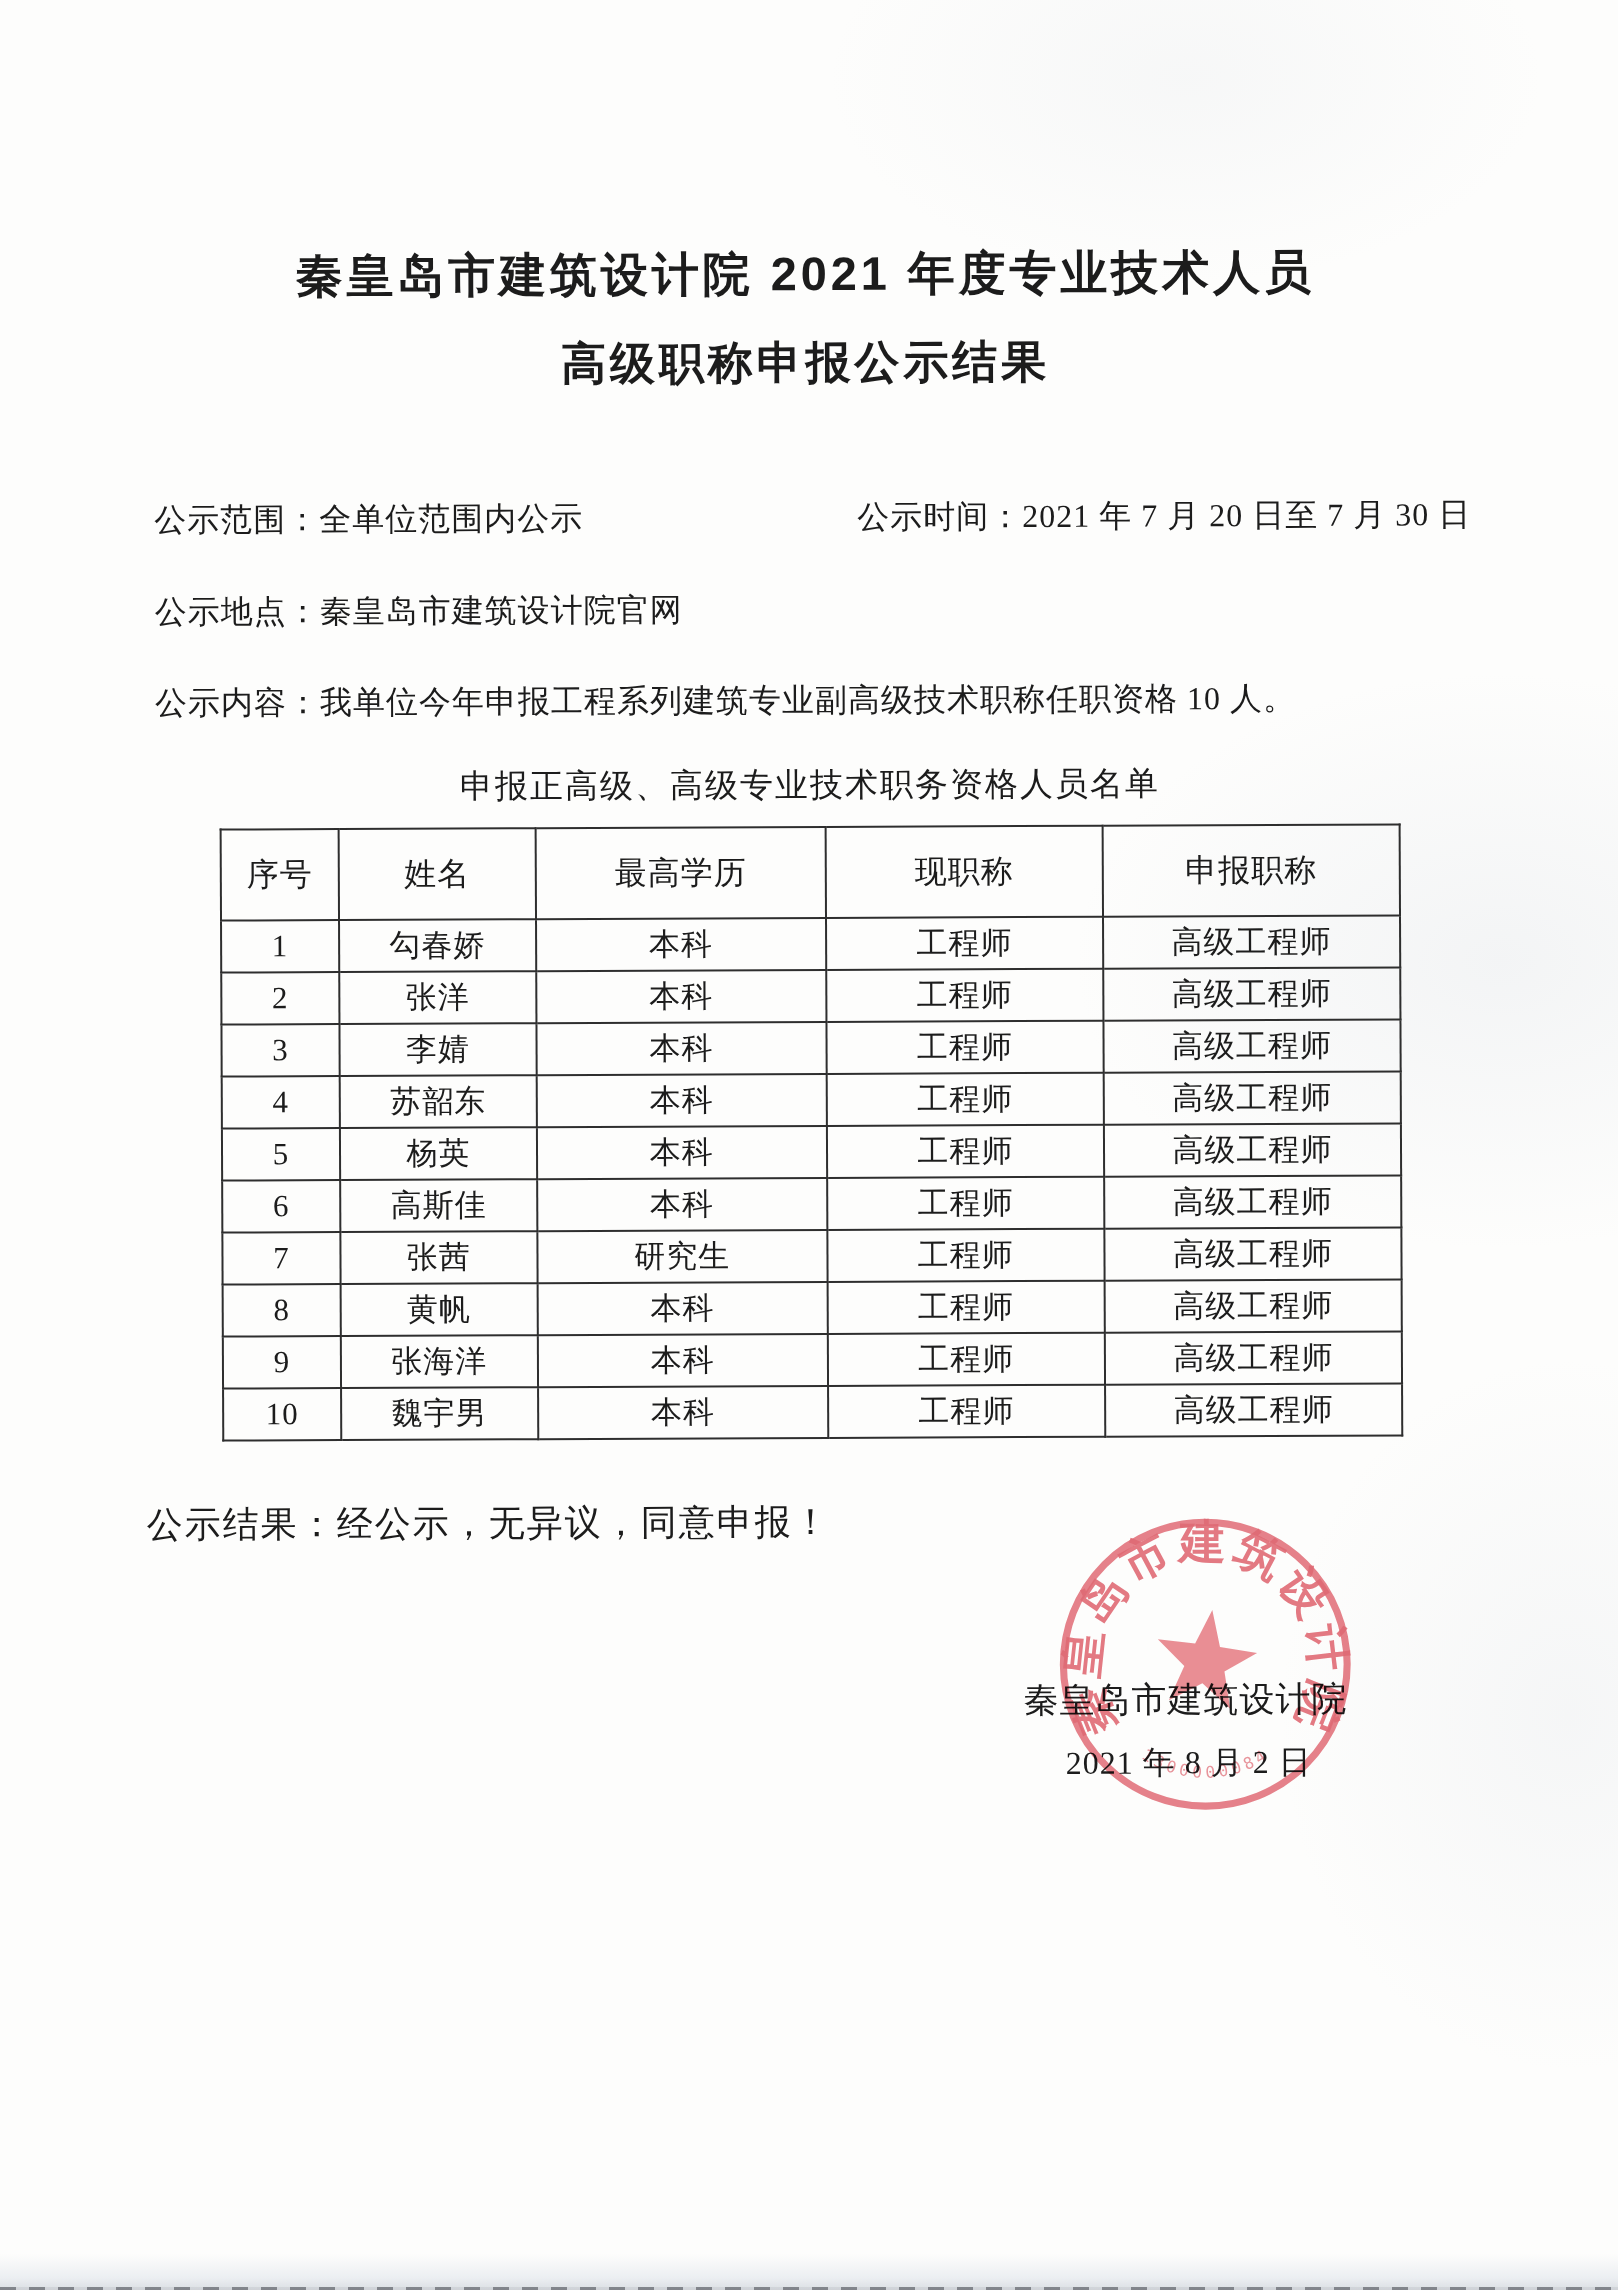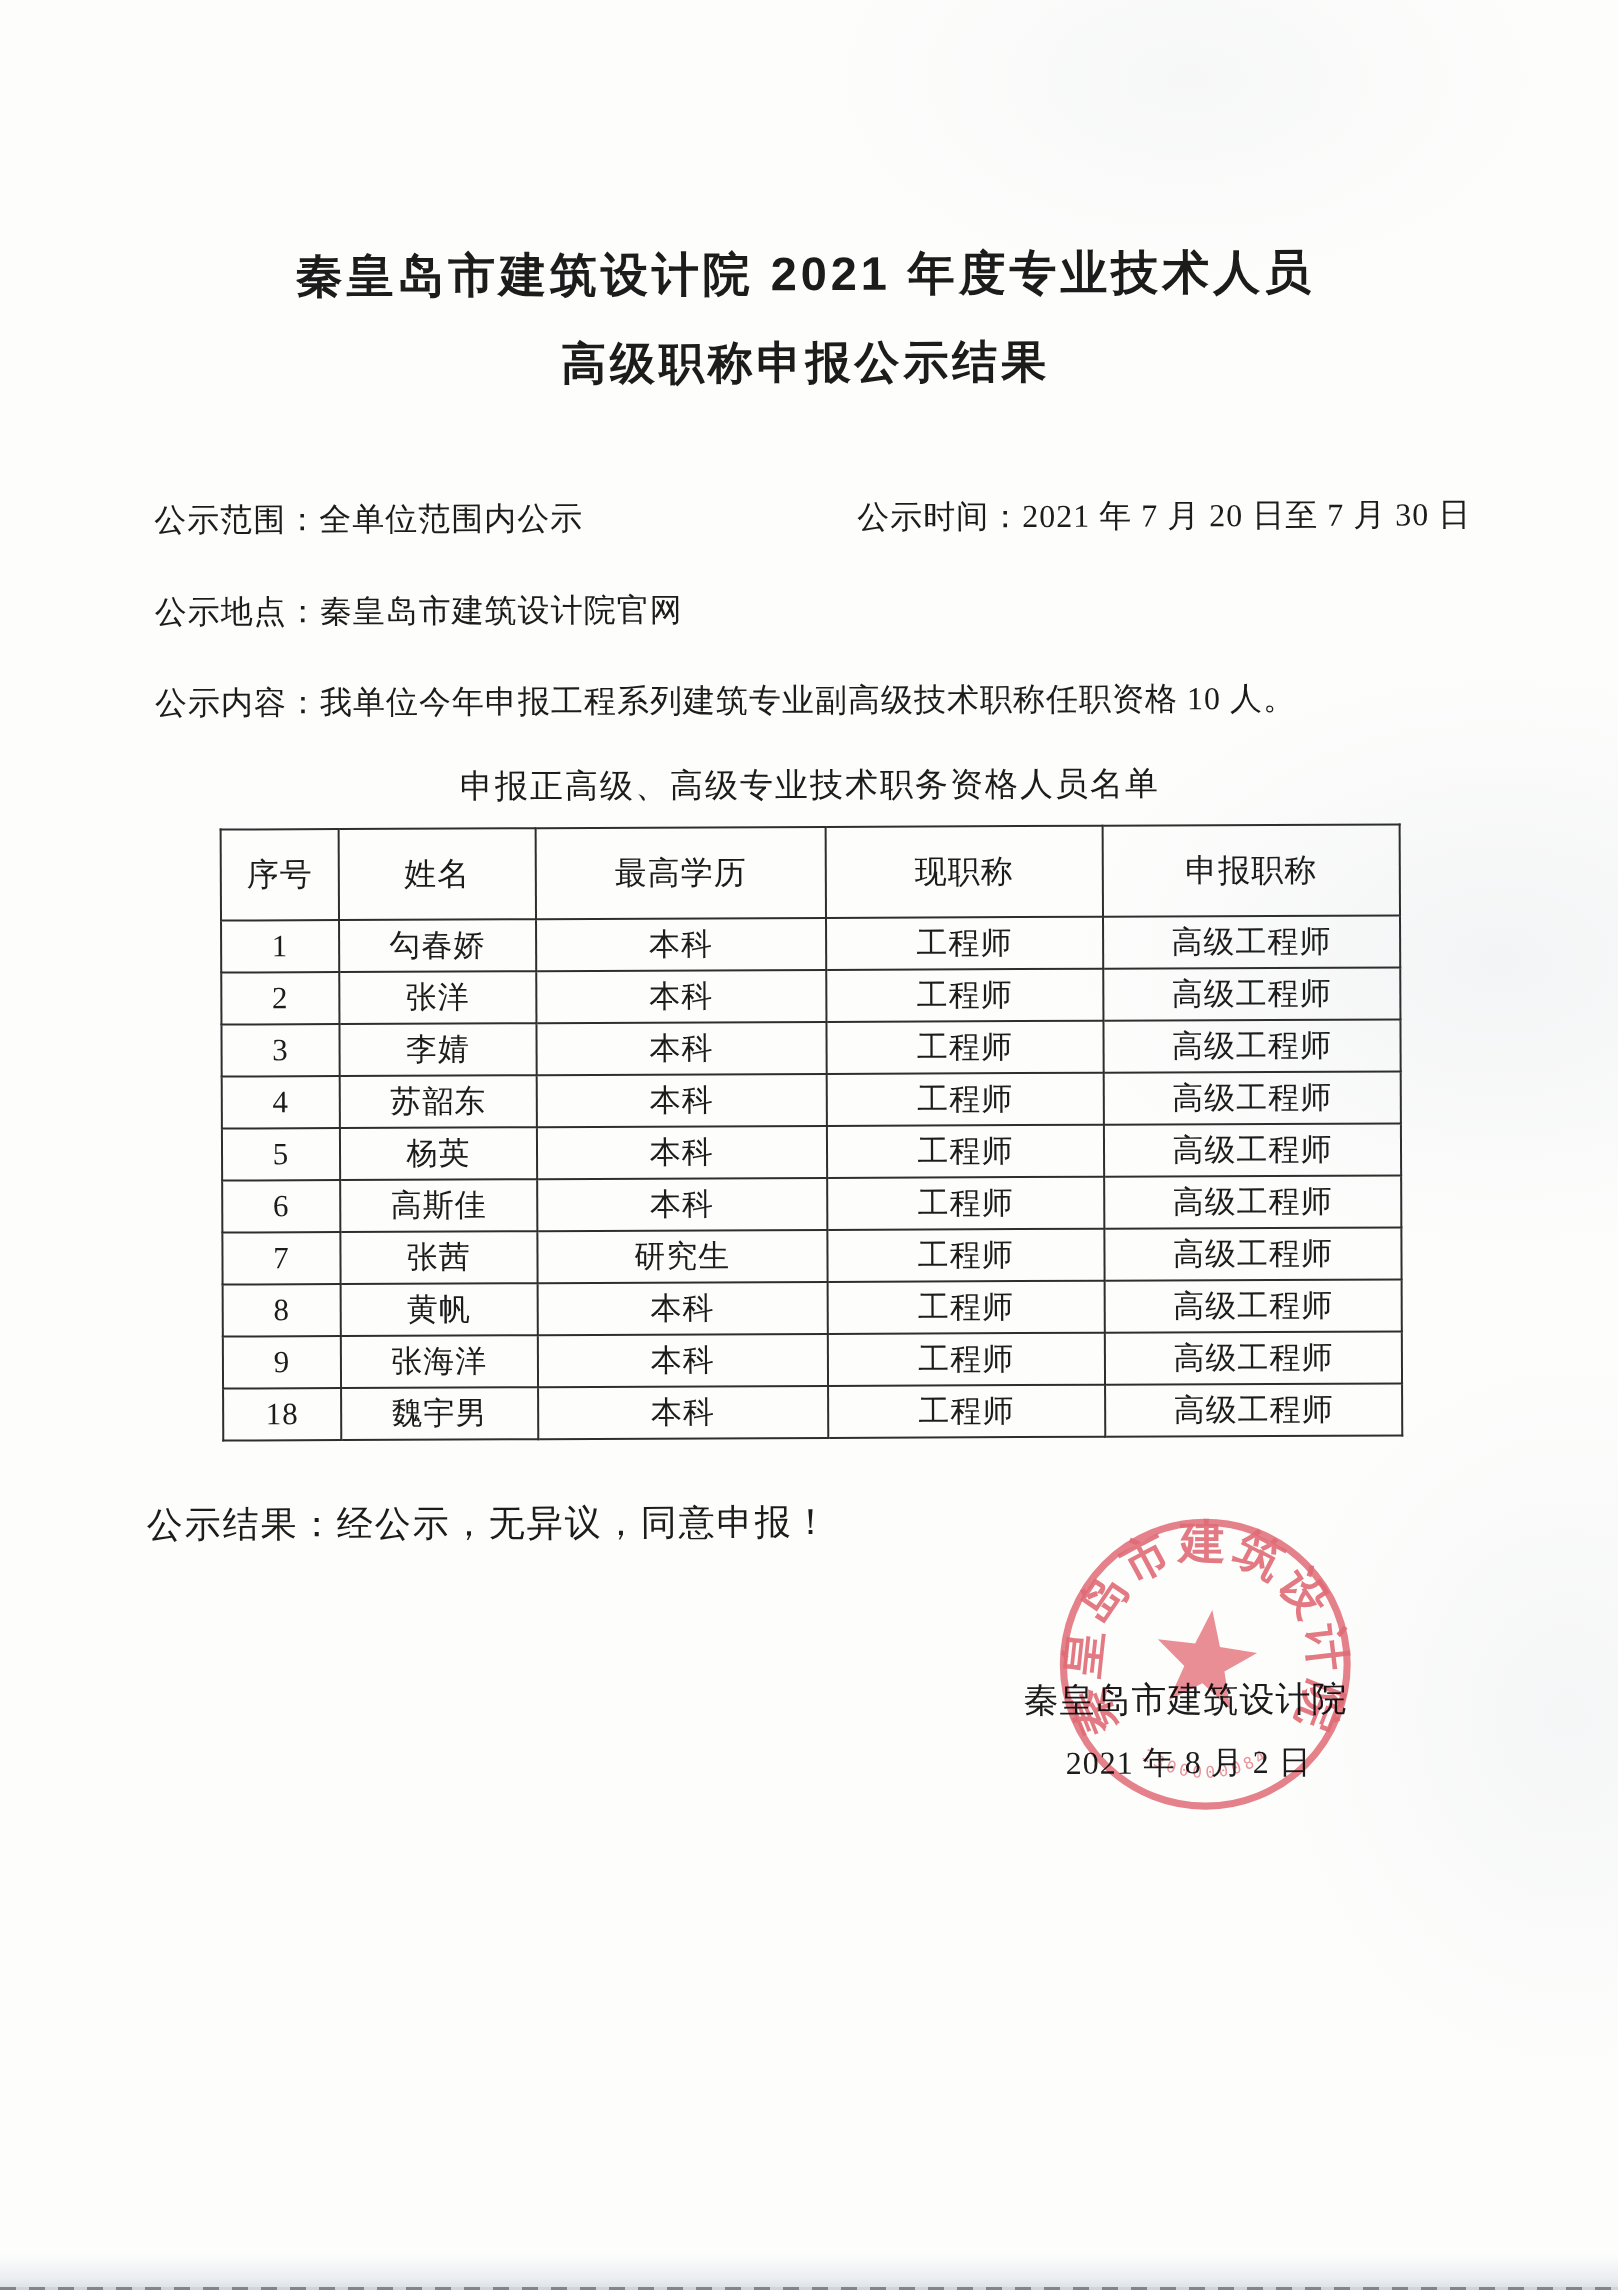--- a/index.html
+++ b/index.html
@@ -161,21 +161,21 @@
 
           <tr>
             <td>9</td>
             <td>张海洋</td>
             <td>本科</td>
             <td>工程师</td>
             <td>高级工程师</td>
           </tr>
 
           <tr>
-            <td>18</td>
+            <td>10</td>
             <td>魏宇男</td>
             <td>本科</td>
             <td>工程师</td>
             <td>高级工程师</td>
           </tr>
         </tbody>
     </table>
 
     <div class="result">公示结果：经公示，无异议，同意申报！</div>
 

